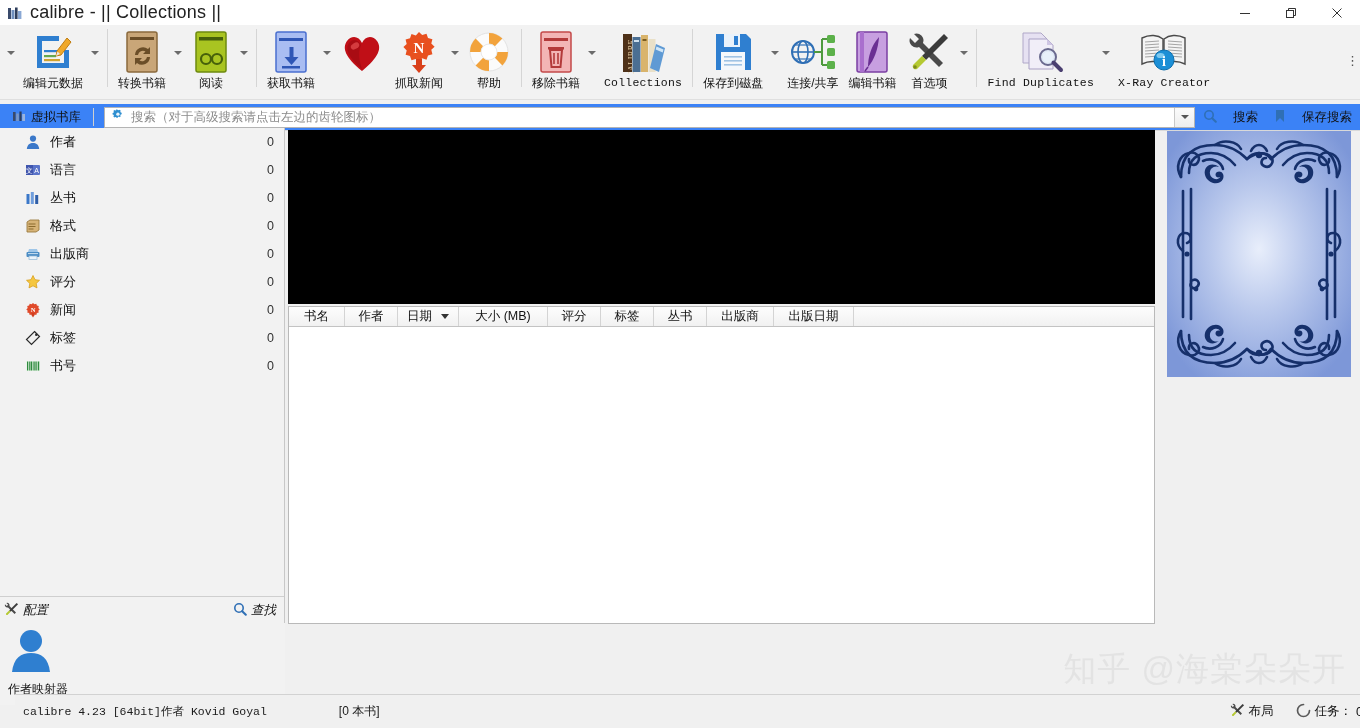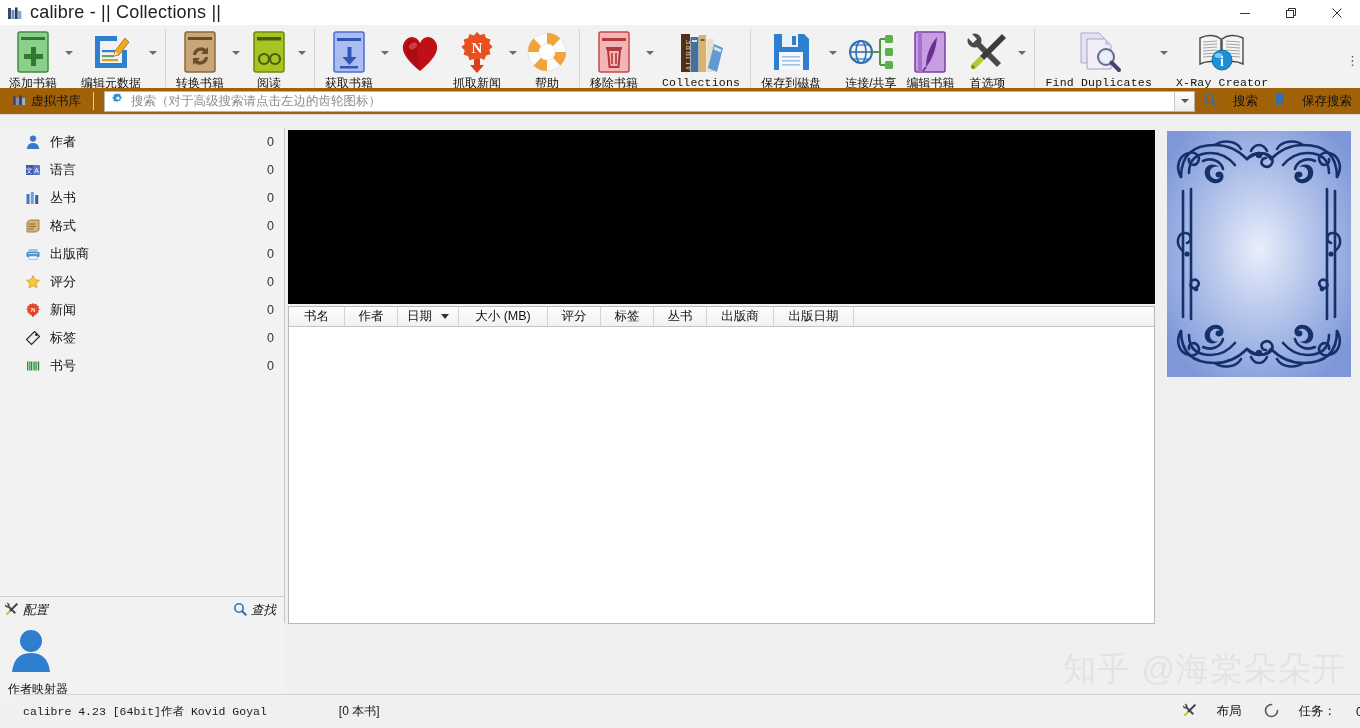--- a/index.html
+++ b/index.html
@@ -62,22 +62,22 @@
   }
   .tb-sep { width: 1px; height: 58px; background: #d5d5d5; margin: 4px 5px 0 5px; }
   .tb-overflow {
     position:absolute; right: 6px; top: 28px;
     color:#555; font-size: 13px; line-height: 4px; letter-spacing:0;
     writing-mode: vertical-rl; text-orientation: upright;
   }
 
   
   .searchrow {
-    position: absolute; top: 88px; left: 0; width: 1360px; height: 27px;
-    background: #a16207; display: flex; align-items: center;
+    position: absolute; top: 104px; left: 0; width: 1360px; height: 27px;
+    background: #3b82f6; display: flex; align-items: center;
     border-bottom: 1px solid #d9d9d9;
   }
   .vl-btn { display:flex; align-items:center; gap:5px; padding: 3px 8px 3px 8px; margin-left:4px;}
   .vl-btn span { font-size: 12.5px; color:#111; }
   .vsep { width:1px; height:18px; background:#cfcfcf; margin: 0 4px; }
   .searchbox {
     flex: 1; height: 21px; margin-left: 6px;
     background:#fff; border:1px solid #b4b4b4;
     display:flex; align-items:center; position:relative;
   }
@@ -162,21 +162,21 @@
     display:flex; align-items:center;
   }
   .sb-version {
     font-family:"Liberation Mono","DejaVu Sans Mono",monospace;
     font-size:11.5px; color:#1a1a1a; margin-left:8px;
   }
   .sb-count {
     font-size:12px; color:#1a1a1a; margin-left:72px;
   }
   .sb-right { margin-left:auto; display:flex; align-items:center; gap:22px; padding-right:12px; }
-  .sb-btn { display:flex; align-items:center; gap:20px; }
+  .sb-btn { display:flex; align-items:center; gap:4px; }
   .sb-btn span { font-size:12.5px; color:#111; }
 
   
   .watermark {
     position:absolute; right:14px; bottom:36px;
     font-size:33px; color:#e3e3e3; white-space:nowrap;
     font-family:"Liberation Sans","DejaVu Sans",sans-serif;
     letter-spacing:1px;
     pointer-events:none;
   }
@@ -212,30 +212,20 @@
         <svg width="12" height="12" viewBox="0 0 12 12">
           <line x1="1.5" y1="1.5" x2="10.5" y2="10.5" stroke="#333" stroke-width="1"></line>
           <line x1="10.5" y1="1.5" x2="1.5" y2="10.5" stroke="#333" stroke-width="1"></line>
         </svg>
       </div>
     </div>
   </div>
 
   <div class="toolbar">
 
-    <div class="tb-item">
-      <div class="tb-icon">
-        <svg width="42" height="44" viewBox="0 0 42 44">
-          <rect x="6" y="2" width="30" height="40" rx="2" fill="#8ccf8c" stroke="#3f8f3f" stroke-width="1.5"></rect>
-          <rect x="9" y="7" width="24" height="3" fill="#2f7a2f"></rect>
-          <path d="M19 17 h5 v7 h7 v5 h-7 v7 h-5 v-7 h-7 v-5 h7 z" fill="#2f7a2f"></path>
-        </svg>
-      </div>
-      <div class="tb-label">添加书籍</div>
-    </div>
     <div class="tb-arrow">
         <i></i>
       </div>
 
     <div class="tb-item">
       <div class="tb-icon">
         <svg width="44" height="44" viewBox="0 0 44 44">
           <path d="M6 6 h22 v5 h-17 v22 h22 v-13 h5 v18 h-32 z" fill="#2f7fd0"></path>
           <rect x="13" y="20" width="14" height="2.2" fill="#2f7fd0"></rect>
           <rect x="13" y="25" width="12" height="2.2" fill="#66a84f"></rect>

